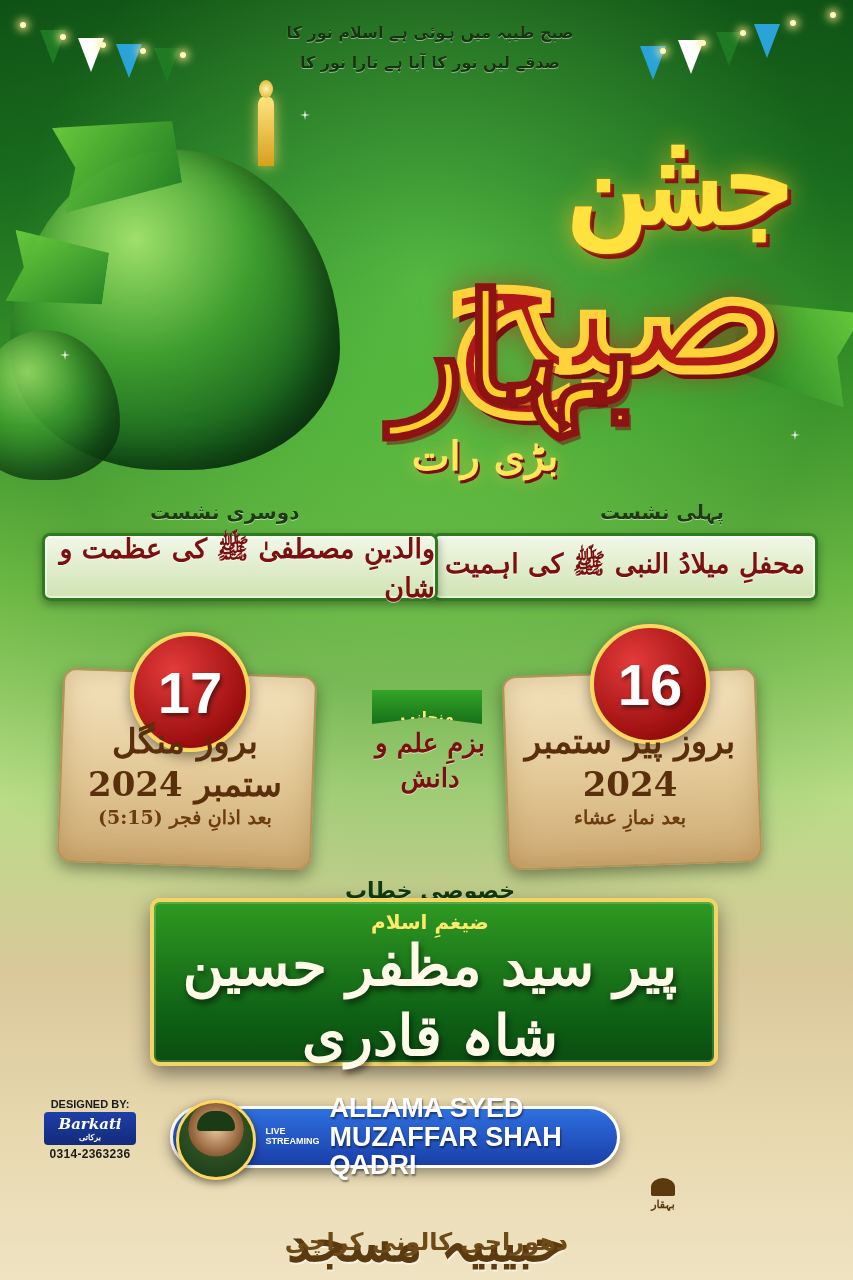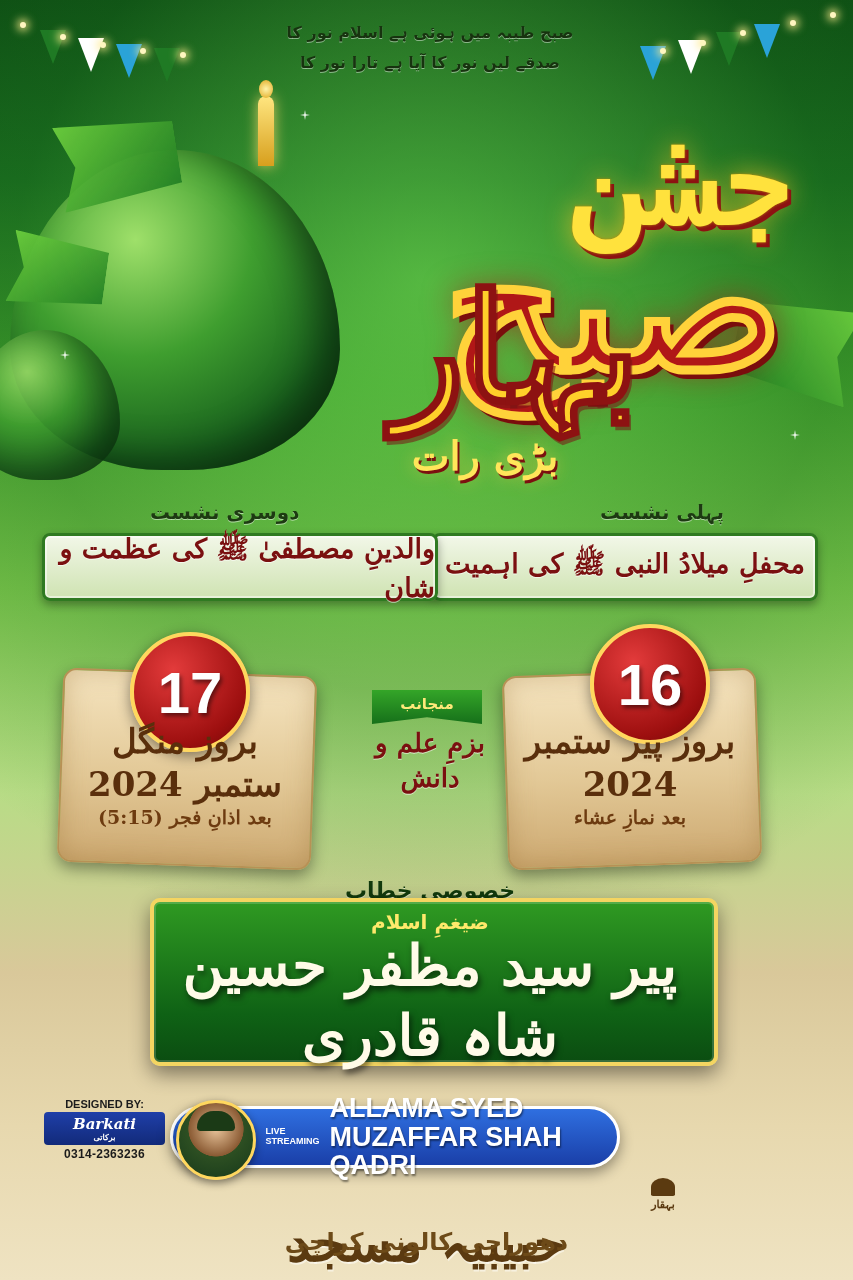--- a/index.html
+++ b/index.html
@@ -139,21 +139,21 @@
   #scroll-right-sub{left:515px;top:806px;width:230px;font-size:19px;color:#6d3b10;}
   #scroll-left-main{left:70px;top:720px;width:230px;font-size:34px;line-height:1.25;}
   #scroll-left-sub{left:70px;top:806px;width:230px;font-size:19px;color:#6d3b10;}
   
   #ribbon{
     position:absolute;left:372px;top:690px;width:110px;height:34px;
     background:linear-gradient(180deg,#34a528,#16701a);
     clip-path:polygon(0 0,100% 0,100% 100%,50% 80%,0 100%);
     display:flex;align-items:flex-start;justify-content:center;
     color:#ffe97a;font-size:15px;font-weight:bold;direction:rtl;
-    font-family:"DejaVu Sans", sans-serif;padding-top:5px;box-sizing:border-box;
+    font-family:"DejaVu Sans", sans-serif;padding-top:18px;box-sizing:border-box;
   }
   #bazm{
     position:absolute;left:350px;top:726px;width:160px;text-align:center;
     direction:rtl;color:#7a1010;font-weight:bold;
     font-family:"DejaVu Serif", serif;font-size:26px;line-height:1.35;
     text-shadow:0 1px 0 rgba(255,255,255,.55);
   }
   
   #khitab{
     position:absolute;left:250px;top:878px;width:360px;text-align:center;
@@ -174,21 +174,21 @@
     font-family:"DejaVu Sans", sans-serif;
   }
   #speaker-name{
     position:absolute;left:160px;top:930px;width:540px;text-align:center;
     direction:rtl;color:#fffbe8;font-weight:bold;font-size:56px;
     font-family:"DejaVu Serif", serif;line-height:1.25;
     text-shadow:2px 4px 6px rgba(0,0,0,.55);
   }
   
   #designer{
-    position:absolute;left:44px;top:1098px;width:121px;
+    position:absolute;left:44px;top:1098px;width:92px;
     text-align:center;font-size:11px;font-weight:bold;color:#1b1b1b;
   }
   #designer-logo{
     margin:2px 0;padding:3px 0;border-radius:4px;
     background:linear-gradient(180deg,#1f3fa8,#122a7a);
     color:#fff;font-family:"DejaVu Serif", serif;font-size:15px;font-style:italic;
   }
   #designer-logo small{display:block;font-size:8px;font-style:normal;font-family:Liberation Serif, serif;}
   #designer-phone{font-size:12px;letter-spacing:.3px;}
   

